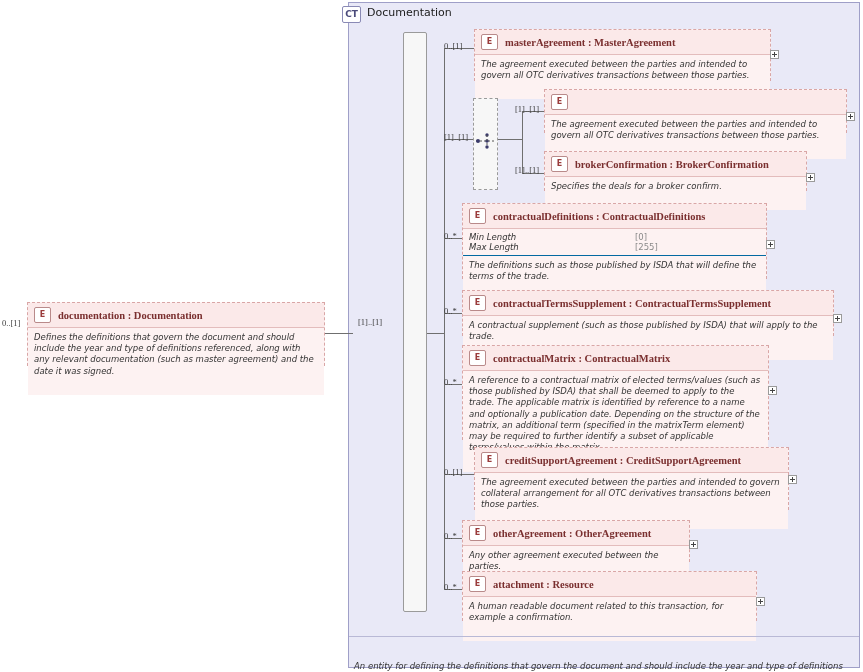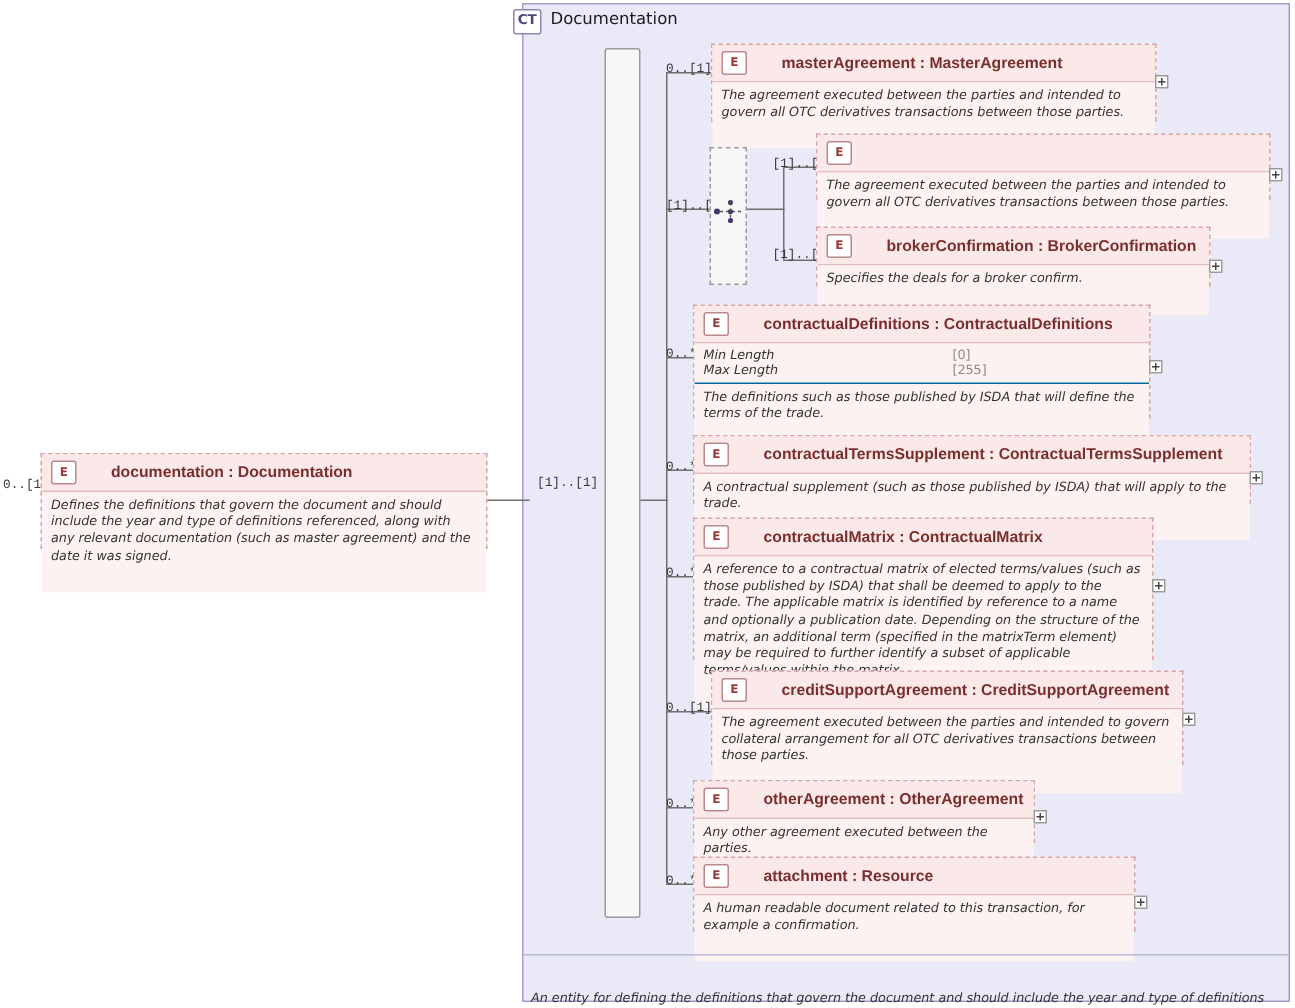--- a/index.html
+++ b/index.html
@@ -77,26 +77,25 @@
     background: #ffffff;
     color: #9a3b3b;
     font-size: 8px;
     font-weight: bold;
     line-height: 14px;
     text-align: center;
     border-radius: 2px;
     flex: 0 0 auto;
   }
   .e-name {
-    font-family: Liberation Sans, sans-serif;
+    font-family: Liberation Serif, serif;
     font-size: 10.5px;
     font-weight: bold;
     color: #7a2f2f;
     white-space: nowrap;
-    margin-left: 16px;
   }
   .ebox-desc {
     font-size: 8.5px;
     font-style: italic;
     color: #333333;
     line-height: 1.32;
     padding: 4px 6px 18px 6px;
     background: #fdf2f2;
   }
   .facets {
@@ -131,21 +130,21 @@
     content: "";
     position: absolute;
     background: #444;
   }
   .plus::before { left: 1px; top: 3px; width: 5px; height: 1px; }
   .plus::after  { left: 3px; top: 1px; width: 1px; height: 5px; }
 
   
   .card {
     position: absolute;
-    font-family: Liberation Mono, monospace;
+    font-family: Liberation Serif, serif;
     font-size: 8.5px;
     color: #3a3a3a;
     white-space: nowrap;
   }
 
   
   .ln {
     position: absolute;
     background: #6f6f6f;
   }

